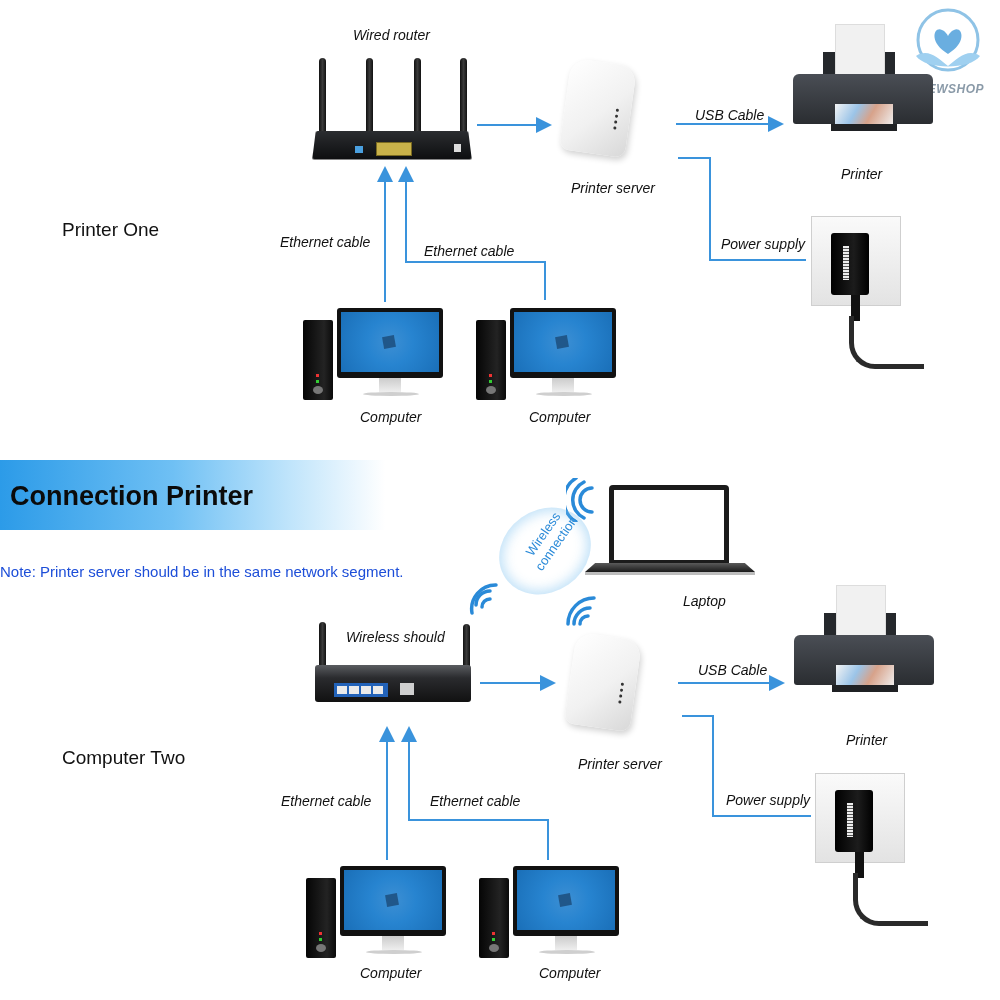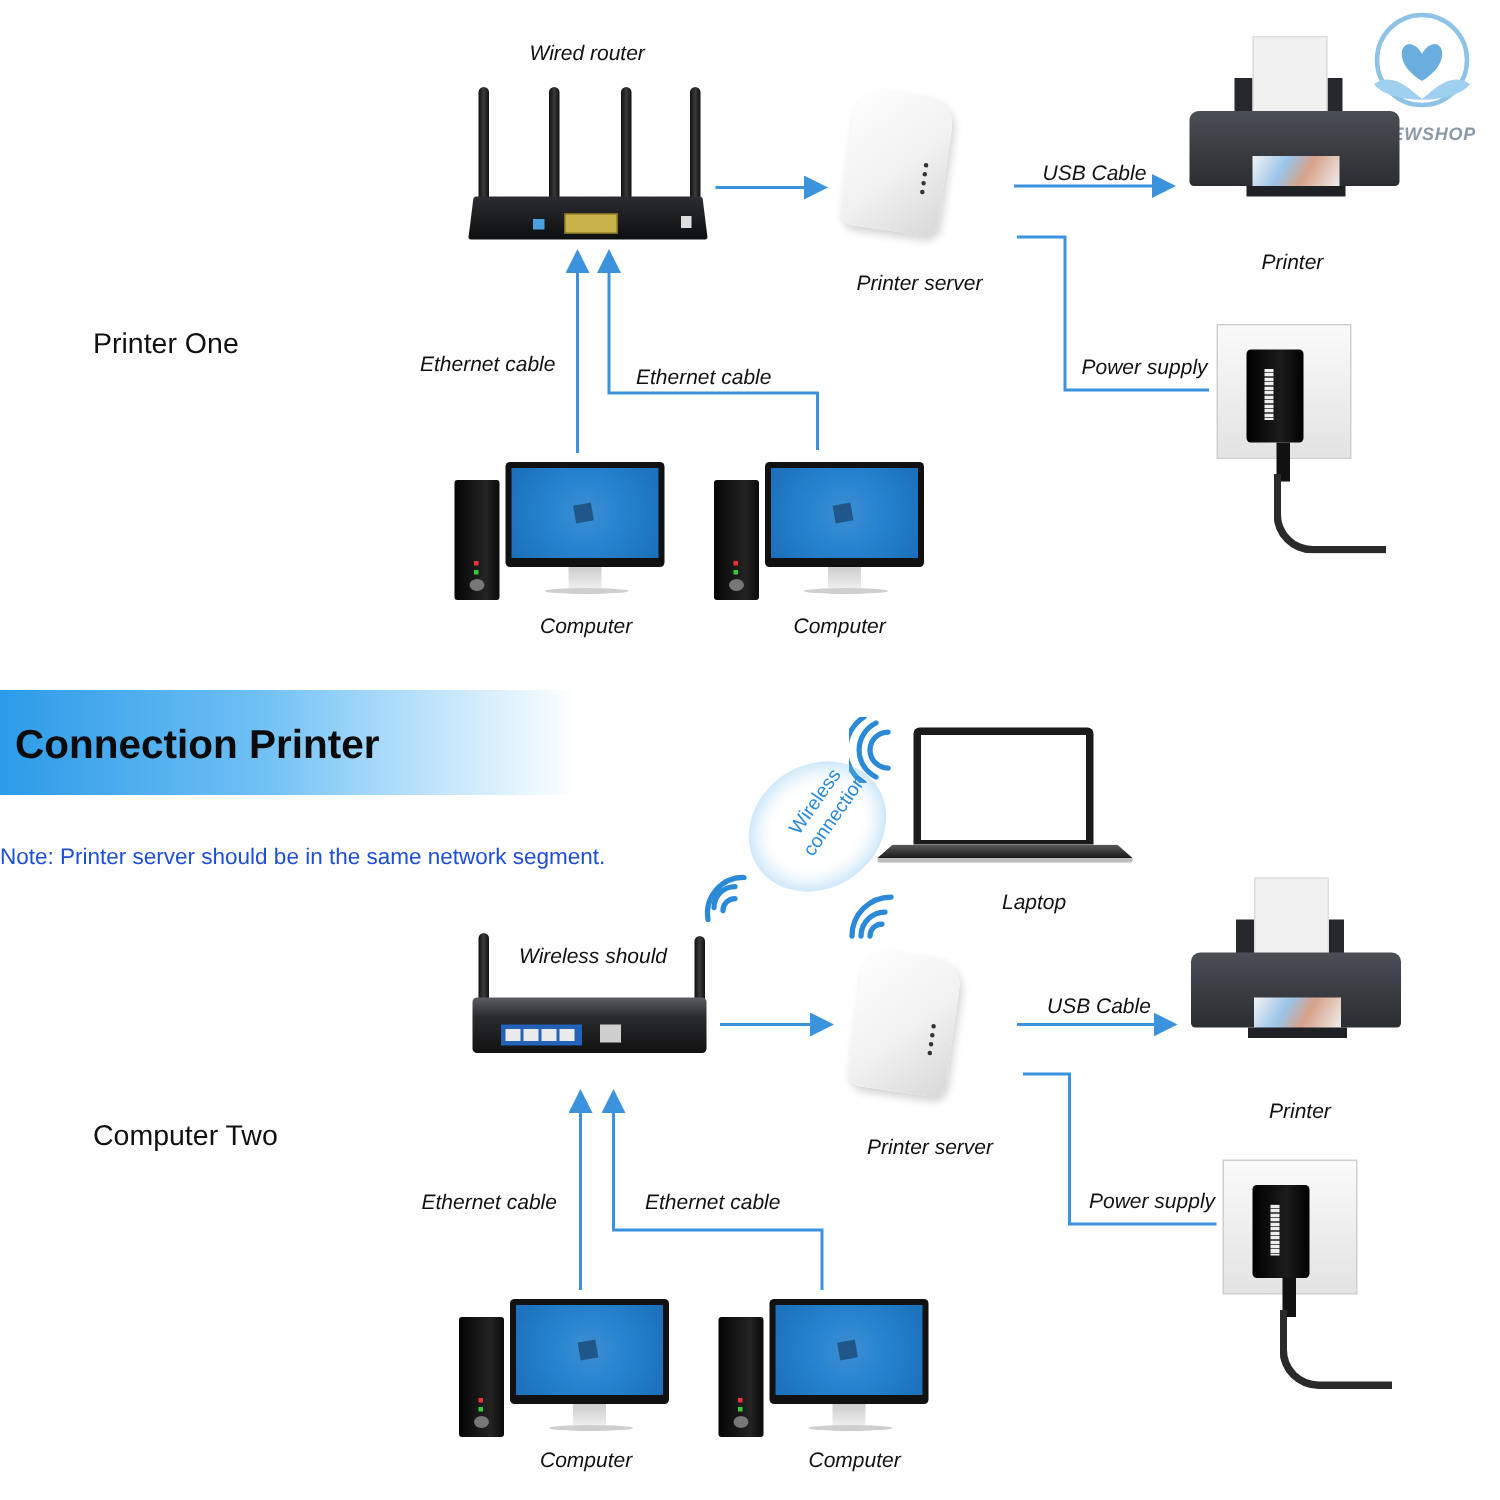--- a/index.html
+++ b/index.html
@@ -213,21 +213,21 @@
   <div>Wireless</div>
   <div>connection</div>
 </div>
 
 <div class="laptop">
   <div class="lid"></div>
   <div class="screen"></div>
   <div class="deck"></div>
   <div class="lip"></div>
 </div>
-<div class="lbl" style="left:668px;top:593px;text-align:right;">Laptop</div>
+<div class="lbl" style="left:683px;top:593px;text-align:right;">Laptop</div>
 
 <div class="lbl" style="left:346px;top:629px;">Wireless should</div>
 <div>
   <div class="antenna" style="left:319px;top:622px;height:60px;"></div>
   <div class="antenna" style="left:463px;top:624px;height:58px;"></div>
   <div class="router2-body"></div>
   <div class="r2-ports"></div>
   <div class="r2-port" style="left:337px;"></div>
     <div class="r2-port" style="left:349px;"></div>
   <div class="r2-port" style="left:361px;"></div>

